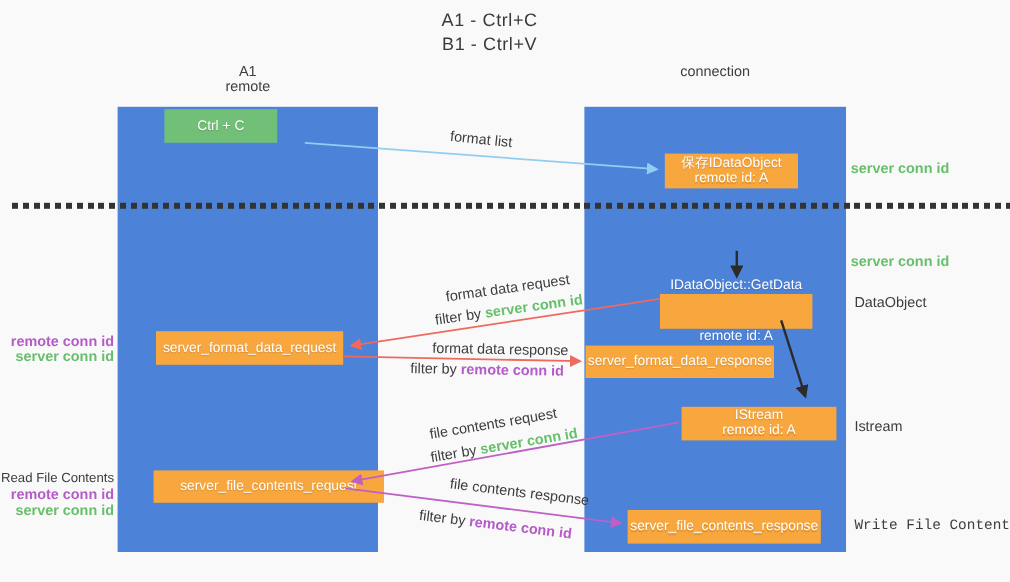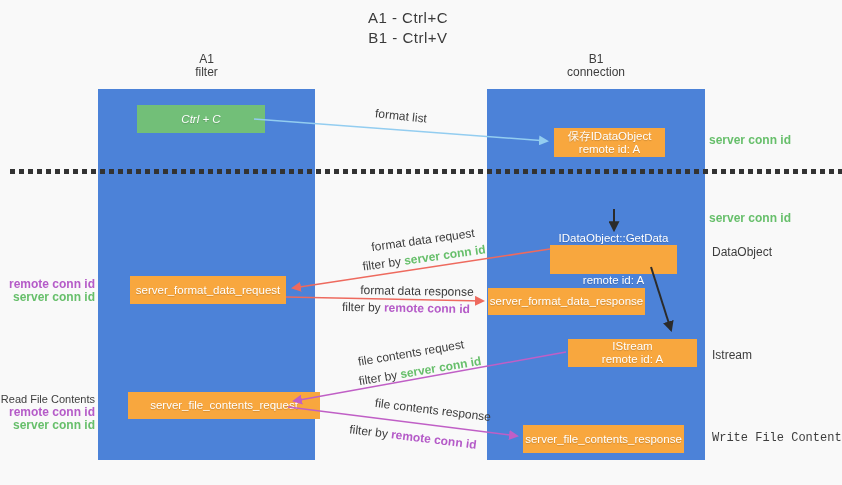--- a/index.html
+++ b/index.html
@@ -36,33 +36,32 @@
 
 <div class="canvas">
 
   <div class="abs title">
     <div>A1 - Ctrl+C</div>
     <div>B1 - Ctrl+V</div>
   </div>
 
   <div class="abs col-header" style="left:98px;width:217px;">
     <div>A1</div>
-    <div>filter</div>
+    <div>remote</div>
   </div>
   <div class="abs col-header" style="left:487px;width:218px;">
-    <div>B1</div>
     <div>connection</div>
   </div>
 
   <div class="abs column" style="left:98px;"></div>
   <div class="abs column" style="left:487px;width:218px;"></div>
 
   <div class="abs dotted"></div>
 
-  <div class="abs node green-node" style="left:137px;top:105px;width:128px;height:28px;font-style:italic;">
+  <div class="abs node green-node" style="left:137px;top:91px;width:94px;height:28px;">
     <div>Ctrl + C</div>
   </div>
 
   <div class="abs node orange-node" style="left:554px;top:128px;width:111px;height:29px;">
     <div>保存IDataObject</div>
     <div>remote id: A</div>
   </div>
 
 
   <div class="abs node orange-node" style="left:550px;top:245px;width:127px;height:29px;gap:29px;">

